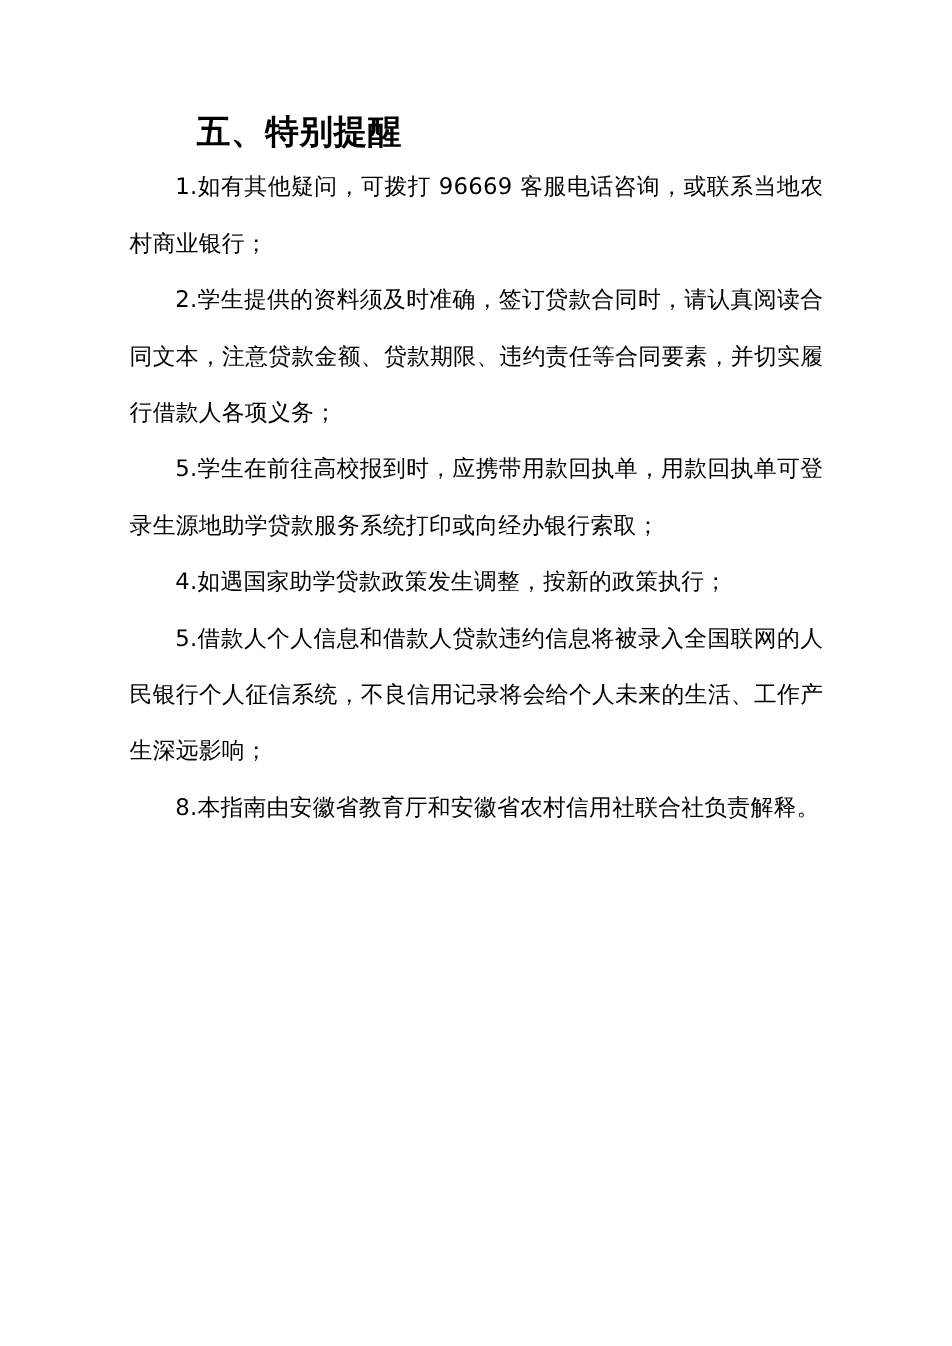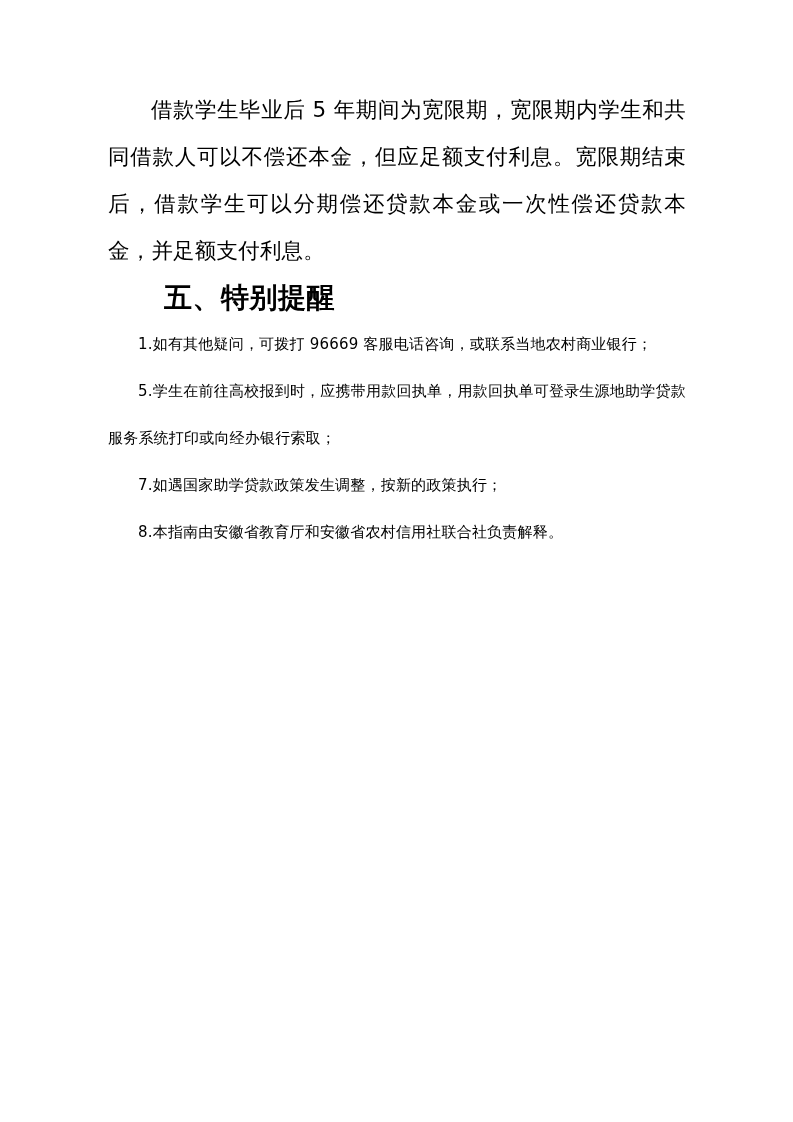--- a/index.html
+++ b/index.html
@@ -35,34 +35,35 @@
   p.heading {
     margin: 0;
     font-size: 28px;
     line-height: 47px;
     font-weight: bold;
     text-indent: 2em;
     letter-spacing: 0.5px;
   }
   p.item {
     margin: 0;
-    font-size: 15px;
+    font-size: 19px;
     line-height: 47px;
     text-align: justify;
     text-justify: inter-ideograph;
     letter-spacing: 0.2px;
     text-indent: 2em;
     word-break: break-all;
   }
 </style>
 </head>
 <body>
 
 <div class="page">
   <div class="content">
-    <p class="para">借款学生毕业后 5 年期间为宽限期，宽限期内学生和共同借款人可以不偿还本金，但应足额支付利息。宽限期结束后，借款学生可以分期偿还贷款本金或一次性偿还贷款本金，并足额支付利息。</p>
     <p class="heading">五、特别提醒</p>
     <p class="item">1.如有其他疑问，可拨打 96669 客服电话咨询，或联系当地农村商业银行；</p>
+    <p class="item">2.学生提供的资料须及时准确，签订贷款合同时，请认真阅读合同文本，注意贷款金额、贷款期限、违约责任等合同要素，并切实履行借款人各项义务；</p>
     <p class="item">5.学生在前往高校报到时，应携带用款回执单，用款回执单可登录生源地助学贷款服务系统打印或向经办银行索取；</p>
-    <p class="item">7.如遇国家助学贷款政策发生调整，按新的政策执行；</p>
+    <p class="item">4.如遇国家助学贷款政策发生调整，按新的政策执行；</p>
+    <p class="item">5.借款人个人信息和借款人贷款违约信息将被录入全国联网的人民银行个人征信系统，不良信用记录将会给个人未来的生活、工作产生深远影响；</p>
     <p class="item">8.本指南由安徽省教育厅和安徽省农村信用社联合社负责解释。</p>
   </div>
 </div>
 
 </body></html>

